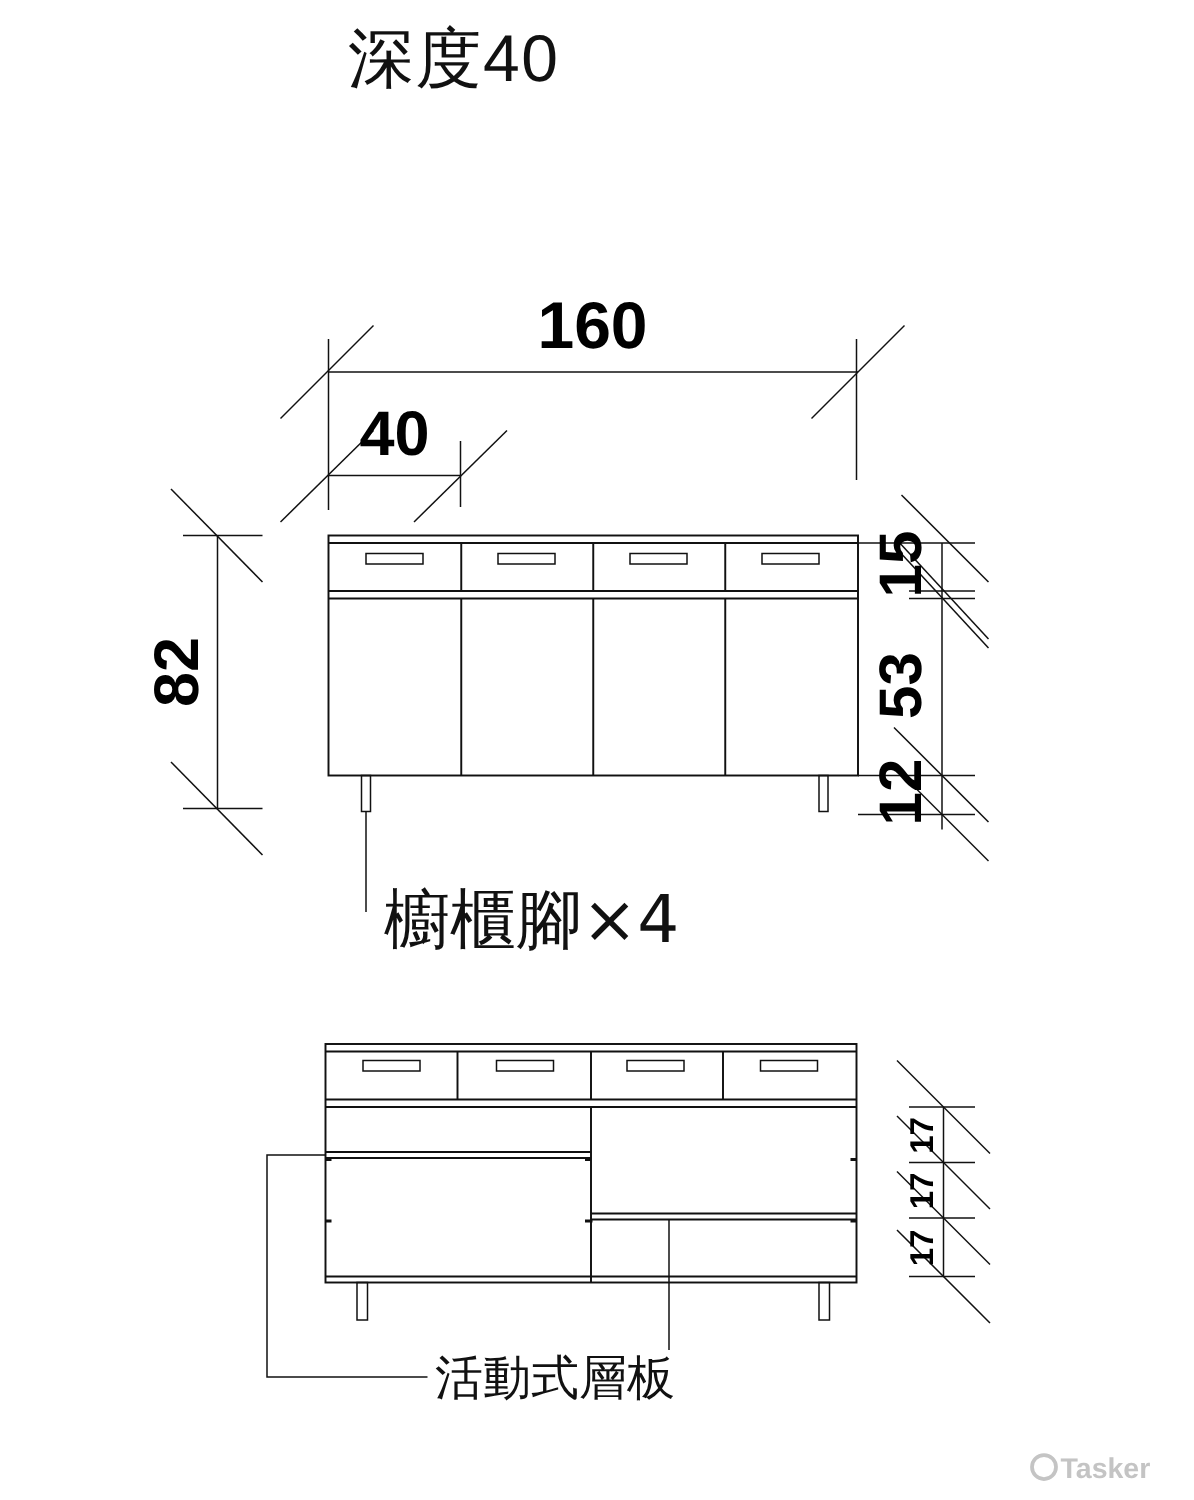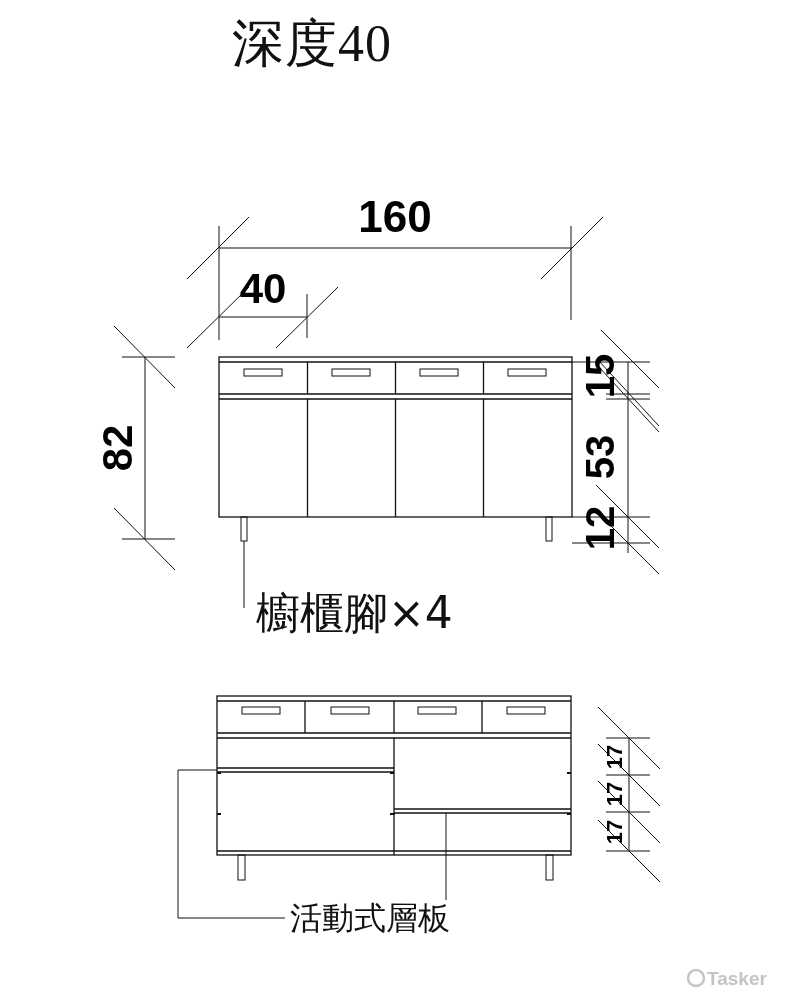--- a/index.html
+++ b/index.html
@@ -4,22 +4,22 @@
 <style>
   html, body { margin:0; padding:0; background:#ffffff; }
   body { width:796px; height:1000px; position:relative; overflow:hidden;
          font-family:"DejaVu Sans", sans-serif; }
   svg { position:absolute; left:0; top:0; }
   .ln { stroke:#111; stroke-width:1.3; fill:none; }
   .lnt { stroke:#111; stroke-width:1; fill:none; }
   .dimtxt { font-family:"Liberation Sans", sans-serif; font-weight:bold; fill:#000; }
   .lbl { font-family:"DejaVu Sans", sans-serif; fill:#111; }
   .wm { font-family:"Liberation Sans", sans-serif; font-weight:bold; fill:#c4c4c4; }
-  .title { position:absolute; left:232px; top:18px; font-size:52px;
-           font-family:Liberation Serif, serif; color:#111; letter-spacing:1px; line-height:1; }
+  .title { position:absolute; left:232px; top:18px; font-size:44px;
+           font-family:Liberation Sans, sans-serif; color:#111; letter-spacing:1px; line-height:1; }
 </style>
 </head>
 <body>
 
 <div class="title">深度40</div>
 
 <svg width="796" height="1000" viewBox="0 0 796 1000">
 
   <g>
 

